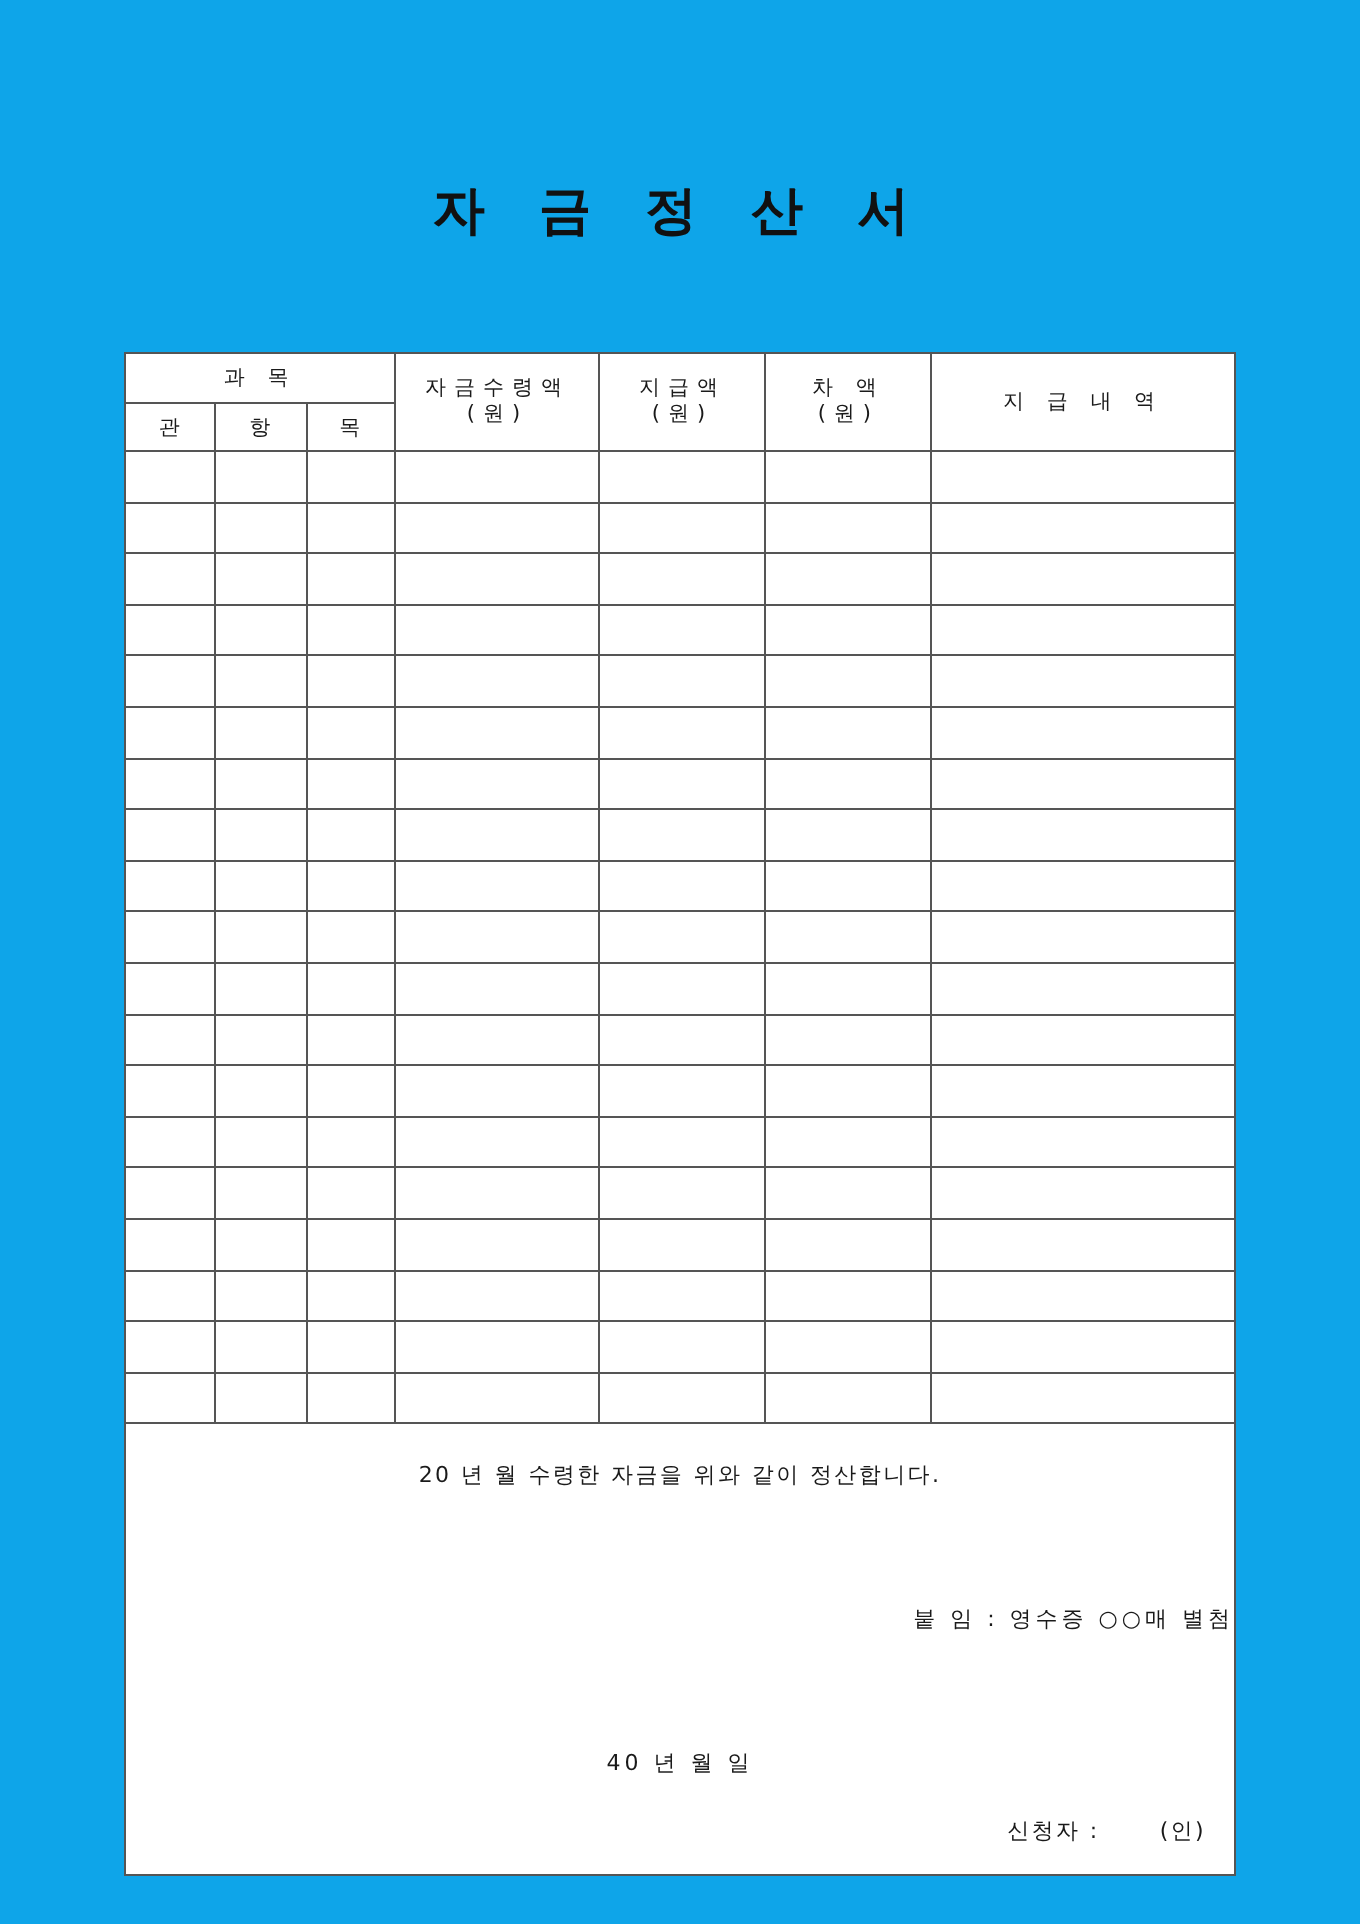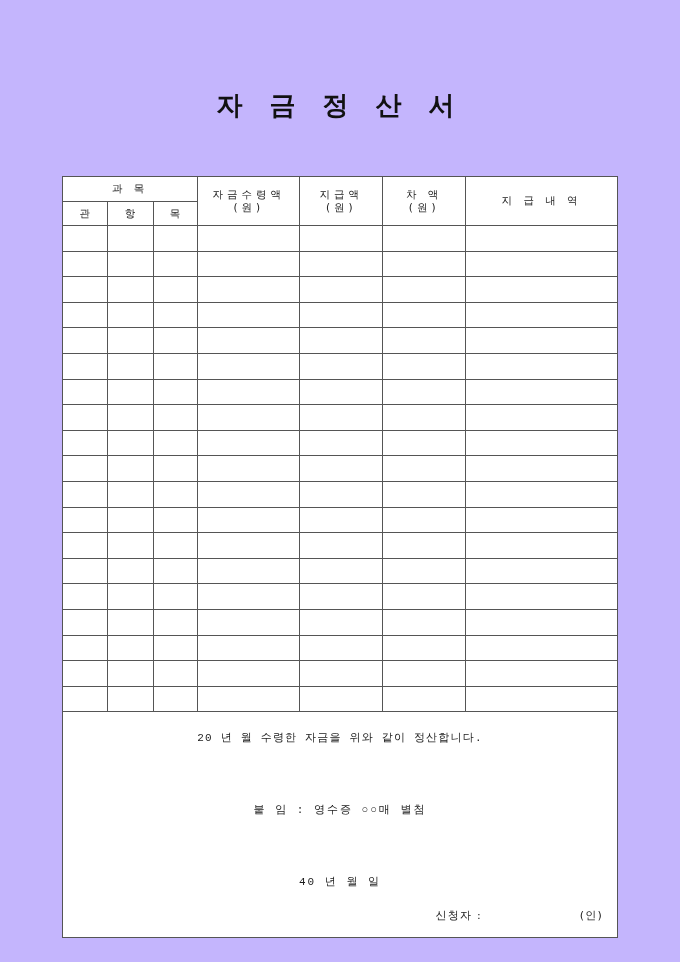--- a/index.html
+++ b/index.html
@@ -11,21 +11,21 @@
     width: 680px;
     height: 962px;
     font-family: "DejaVu Sans", "Liberation Sans", sans-serif;
     color: #1a1a1a;
     position: relative;
     overflow: hidden;
   }
   .page {
     position: absolute;
     inset: 0;
-    background: #c4b5fd;
+    background: #0ea5e9;
   }
   .doc-title {
     position: absolute;
     left: 0;
     right: 0;
     top: 88px;
     text-align: center;
     font-size: 26px;
     font-weight: bold;
     letter-spacing: 9px;
@@ -81,35 +81,34 @@
     height: 100%;
     width: 100%;
   }
   .f-line {
     position: absolute;
     width: 100%;
     text-align: center;
     font-size: 11px;
     letter-spacing: 1.2px;
     color: #1a1a1a;
-    font-family: Liberation Mono, monospace;
   }
   .f-line1 { top: 18px; }
-  .f-line2 { top: 90px; letter-spacing: 2px; }
+  .f-line2 { top: 90px; letter-spacing: 2px; text-align: right; }
   .f-line3 { top: 162px; letter-spacing: 2px; }
   .f-applicant {
     position: absolute;
     bottom: 14px;
     right: 14px;
     left: 14px;
     font-size: 11px;
     letter-spacing: 1.2px;
     display: flex;
     justify-content: flex-end;
-    gap: 98px;
+    gap: 30px;
   }
   .col-g1 { width: 7.1%; }
   .col-g2 { width: 7.1%; }
   .col-g3 { width: 7.0%; }
   .col-recv { width: 16.0%; }
   .col-pay { width: 13.0%; }
   .col-bal { width: 13.0%; }
   .col-detail { width: 23.8%; }
 </style>
 </head>

